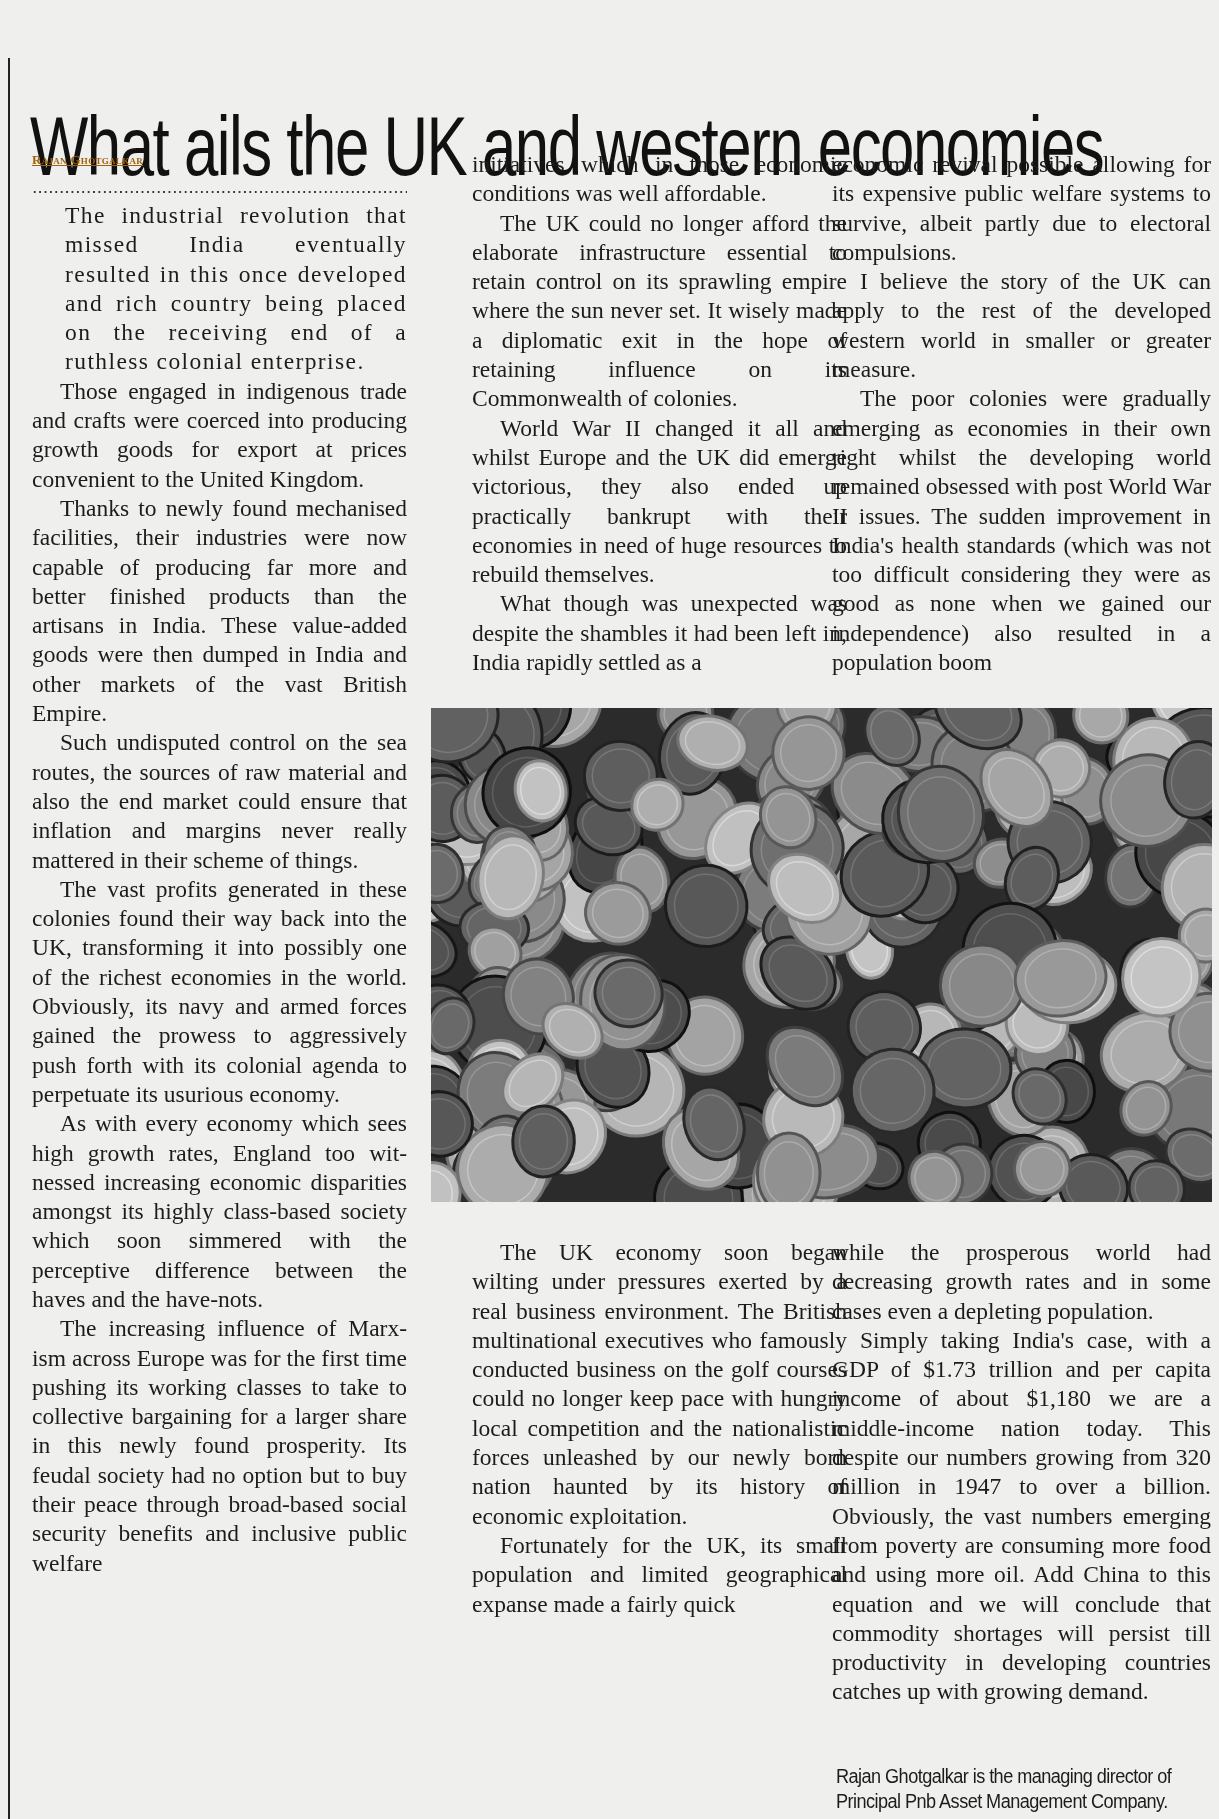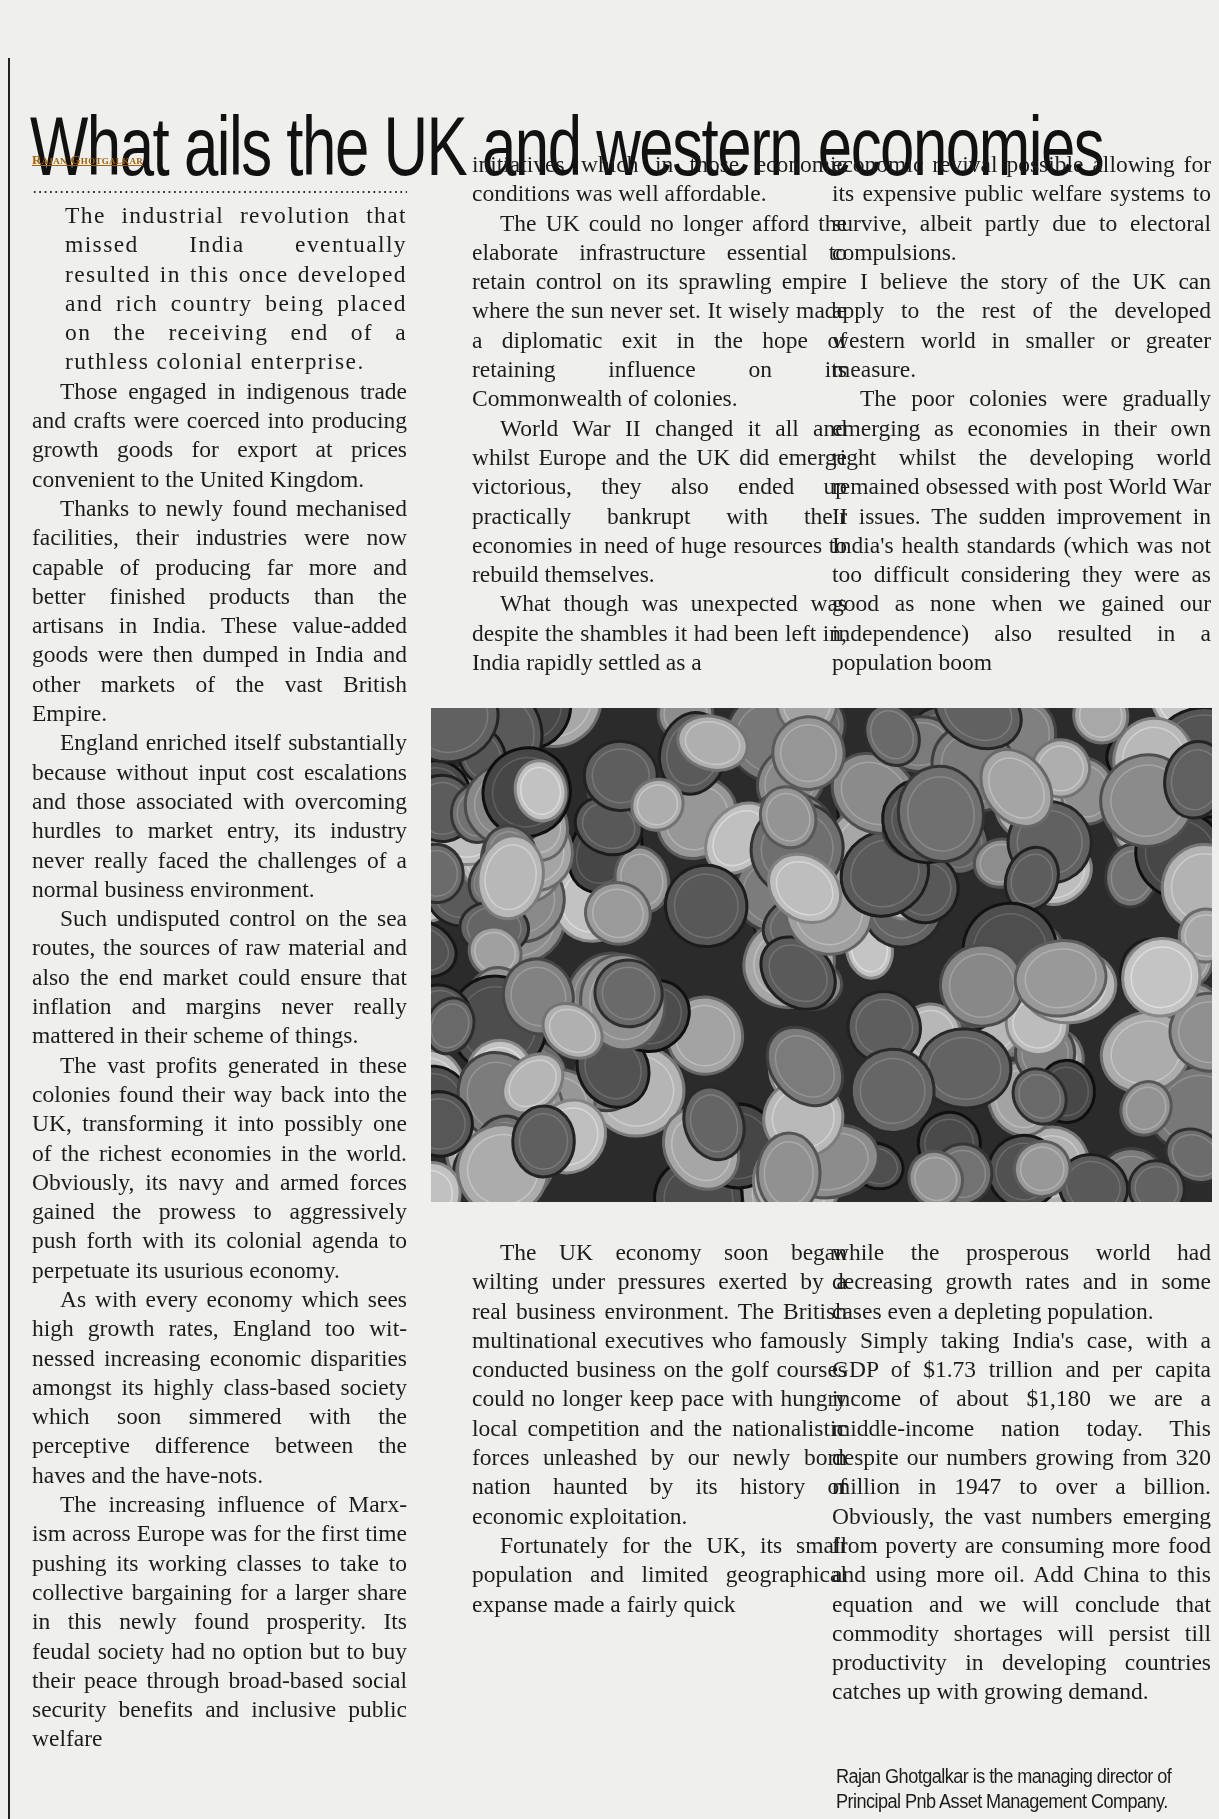--- a/index.html
+++ b/index.html
@@ -75,21 +75,20 @@
 
 <h1 class="headline">What ails the UK and western economies</h1>
 
 <div class="byline">Rajan Ghotgalkar</div>
 <div class="dots"></div>
 
 <div class="col c1" style="top:201px;">
   <p class="first" style="letter-spacing:1.4px;margin-left:33px;">The industrial revolution that missed India eventually resulted in this once developed and rich coun­try being placed on the receiving end of a ruthless colonial enterprise.</p>
   <p>Those engaged in indigenous trade and crafts were coerced into produc­ing growth goods for export at prices convenient to the United Kingdom.</p>
   <p>Thanks to newly found mecha­nised facilities, their industries were now capable of producing far more and better finished products than the artisans in India. These value-added goods were then dumped in India and other markets of the vast British Empire.</p>
-  <p>England enriched itself substan­tially because without input cost escalations and those associated with overcoming hurdles to market entry, its industry never really faced the challenges of a normal business environment.</p>
   <p>Such undisputed control on the sea routes, the sources of raw mate­rial and also the end market could ensure that inflation and margins never really mattered in their scheme of things.</p>
   <p>The vast profits generated in these colonies found their way back into the UK, transforming it into possibly one of the richest econo­mies in the world. Obviously, its navy and armed forces gained the prowess to aggressively push forth with its colonial agenda to perpetu­ate its usurious economy.</p>
   <p>As with every economy which sees high growth rates, England too wit­nessed increasing economic dispari­ties amongst its highly class-based society which soon simmered with the perceptive difference between the haves and the have-nots.</p>
   <p>The increasing influence of Marx­ism across Europe was for the first time pushing its working classes to take to collective bargaining for a larger share in this newly found pros­perity. Its feudal society had no option but to buy their peace through broad-based social security benefits and inclusive public welfare</p>
 </div>
 
 <div class="col c2" style="top:150px;">
   <p class="first">initiatives which in those economic conditions was well affordable.</p>
   <p>The UK could no longer afford the elaborate infrastructure essen­tial to retain control on its sprawling empire where the sun never set. It wisely made a diplomatic exit in the hope of retaining influence on its Commonwealth of colonies.</p>
   <p>World War II changed it all and whilst Europe and the UK did emerge victorious, they also ended up practically bankrupt with their economies in need of huge resources to rebuild themselves.</p>

